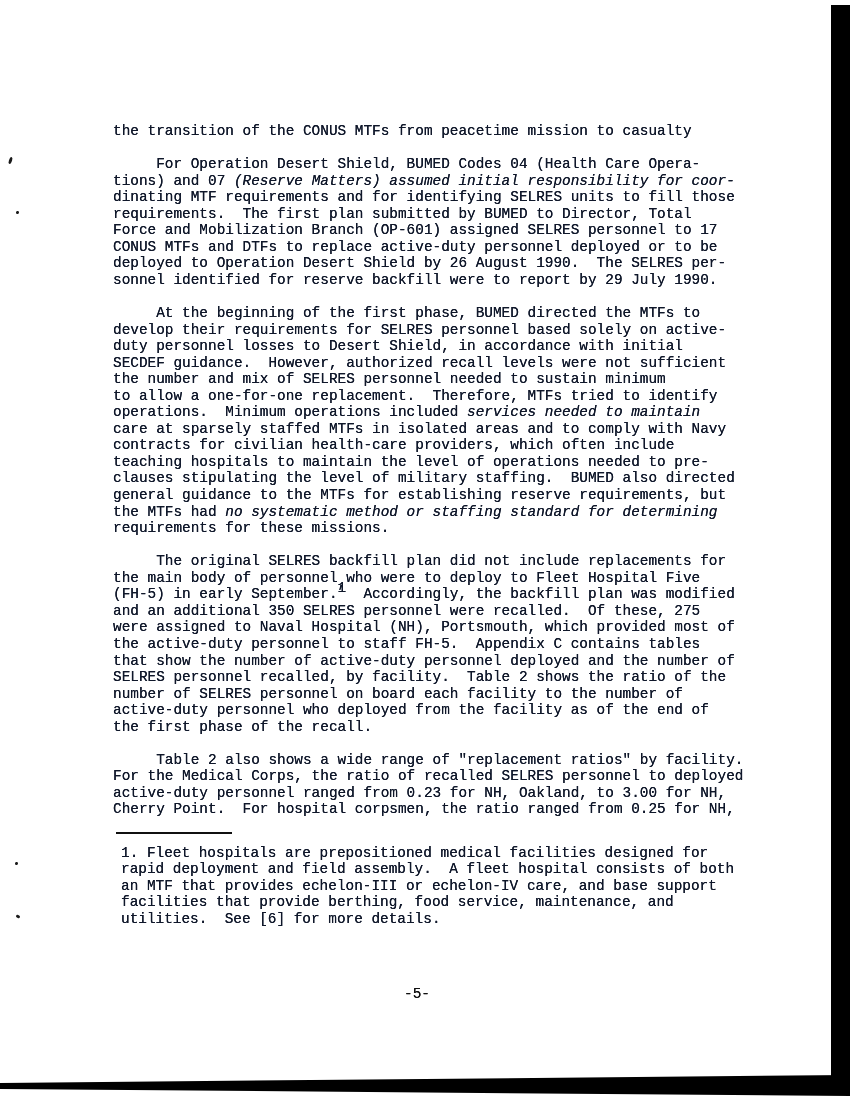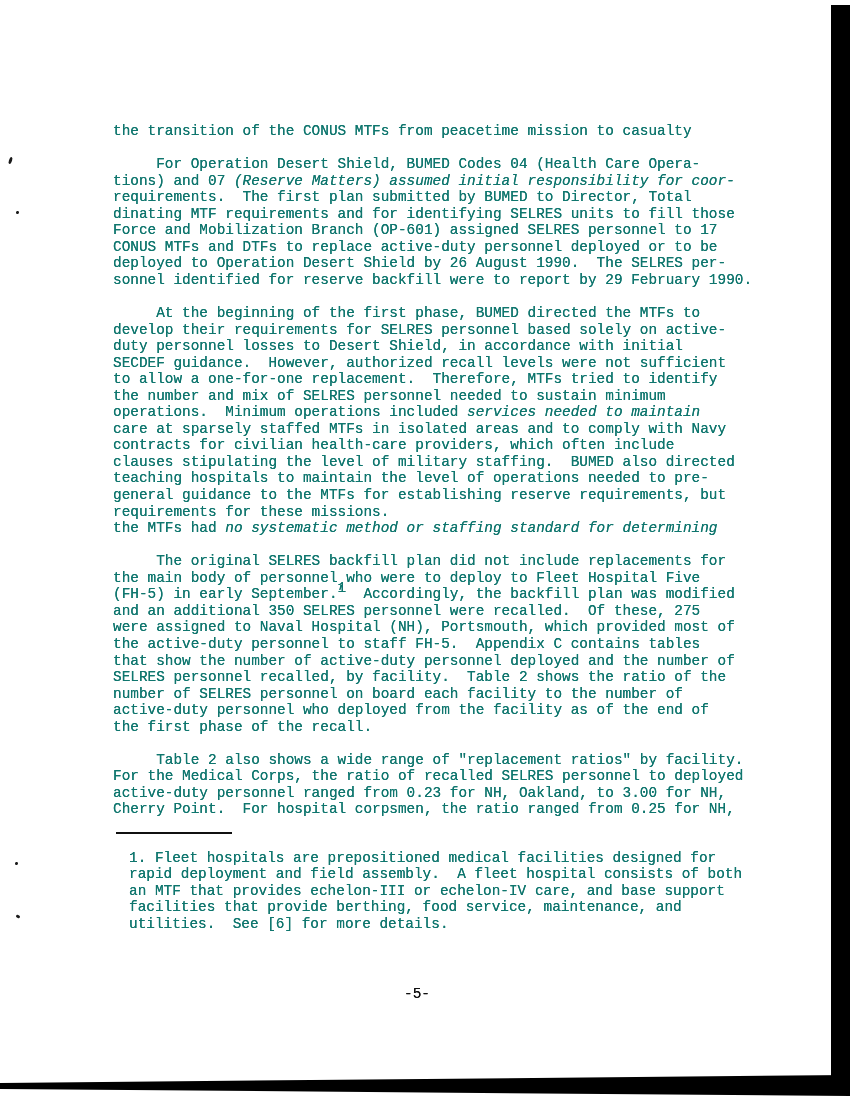--- a/index.html
+++ b/index.html
@@ -21,21 +21,21 @@
   .line { white-space: pre; }
   .para { margin: 0 0 16.55px 0; }
   .it { font-style: italic; }
   .sup { position: relative; top: -0.45em; }
   .sub { position: relative; top: 0.33em; }
   .footnote-rule {
     width: 116px; height: 2px;
     margin: -3px 0 11px 3px;
     background: #101010;
   }
-  .footnote { margin: 16px; }
+  .footnote { margin: 8px; }
   .page-number {
     position: absolute; left: 404px; top: 986px;
     font-size: 14.4px; line-height: 16.55px;
     color: #101010;
     text-shadow: 0 0 0.5px currentColor;
     white-space: pre;
   }
   .scan-bar-right {
     position: absolute; left: 831px; top: 5px;
     width: 19px; height: 1090px;
@@ -51,49 +51,49 @@
     background: #1a1a1a;
     border-radius: 45%;
     transform: rotate(18deg);
   }
 </style>
 </head>
 <body style="background: rgb(255, 255, 255);">
 
 <div class="page">
 
-  <div class="content" style="color: #0f766e;">
+  <div class="content" style="color: #0f172a;">
     <div class="para">
         <div class="line">the transition of the CONUS MTFs from peacetime mission to casualty</div>
       </div>
     <div class="para">
         <div class="line">     For Operation Desert Shield, BUMED Codes 04 (Health Care Opera-</div>
         <div class="line">tions) and 07 <span class="it">(Reserve Matters) assumed initial responsibility for coor-</span></div>
+        <div class="line">dinating MTF requirements and for identifying SELRES units to fill those</div>
         <div class="line">requirements.  The first plan submitted by BUMED to Director, Total</div>
-        <div class="line">dinating MTF requirements and for identifying SELRES units to fill those</div>
         <div class="line">Force and Mobilization Branch (OP-601) assigned SELRES personnel to 17</div>
         <div class="line">CONUS MTFs and DTFs to replace active-duty personnel deployed or to be</div>
         <div class="line">deployed to Operation Desert Shield by 26 August 1990.  The SELRES per-</div>
-        <div class="line">sonnel identified for reserve backfill were to report by 29 February 1990.</div>
+        <div class="line">sonnel identified for reserve backfill were to report by 29 July 1990.</div>
       </div>
     <div class="para">
         <div class="line">     At the beginning of the first phase, BUMED directed the MTFs to</div>
         <div class="line">develop their requirements for SELRES personnel based solely on active-</div>
         <div class="line">duty personnel losses to Desert Shield, in accordance with initial</div>
         <div class="line">SECDEF guidance.  However, authorized recall levels were not sufficient</div>
+        <div class="line">the number and mix of SELRES personnel needed to sustain minimum</div>
         <div class="line">to allow a one-for-one replacement.  Therefore, MTFs tried to identify</div>
-        <div class="line">the number and mix of SELRES personnel needed to sustain minimum</div>
         <div class="line">operations.  Minimum operations included <span class="it">services needed to maintain</span></div>
         <div class="line">care at sparsely staffed MTFs in isolated areas and to comply with Navy</div>
         <div class="line">contracts for civilian health-care providers, which often include</div>
+        <div class="line">teaching hospitals to maintain the level of operations needed to pre-</div>
         <div class="line">clauses stipulating the level of military staffing.  BUMED also directed</div>
-        <div class="line">teaching hospitals to maintain the level of operations needed to pre-</div>
         <div class="line">general guidance to the MTFs for establishing reserve requirements, but</div>
+        <div class="line">the MTFs had <span class="it">no systematic method or staffing standard for determining</span></div>
         <div class="line">requirements for these missions.</div>
-        <div class="line">the MTFs had <span class="it">no systematic method or staffing standard for determining</span></div>
       </div>
     <div class="para">
         <div class="line">     The original SELRES backfill plan did not include replacements for</div>
         <div class="line">the main body of personnel<span class="sub">,</span>who were to deploy to Fleet Hospital Five</div>
         <div class="line">(FH-5) in early September.<span class="sup">1</span>  Accordingly, the backfill plan was modified</div>
         <div class="line">and an additional 350 SELRES personnel were recalled.  Of these, 275</div>
         <div class="line">were assigned to Naval Hospital (NH), Portsmouth, which provided most of</div>
         <div class="line">the active-duty personnel to staff FH-5.  Appendix C contains tables</div>
         <div class="line">that show the number of active-duty personnel deployed and the number of</div>
         <div class="line">SELRES personnel recalled, by facility.  Table 2 shows the ratio of the</div>

